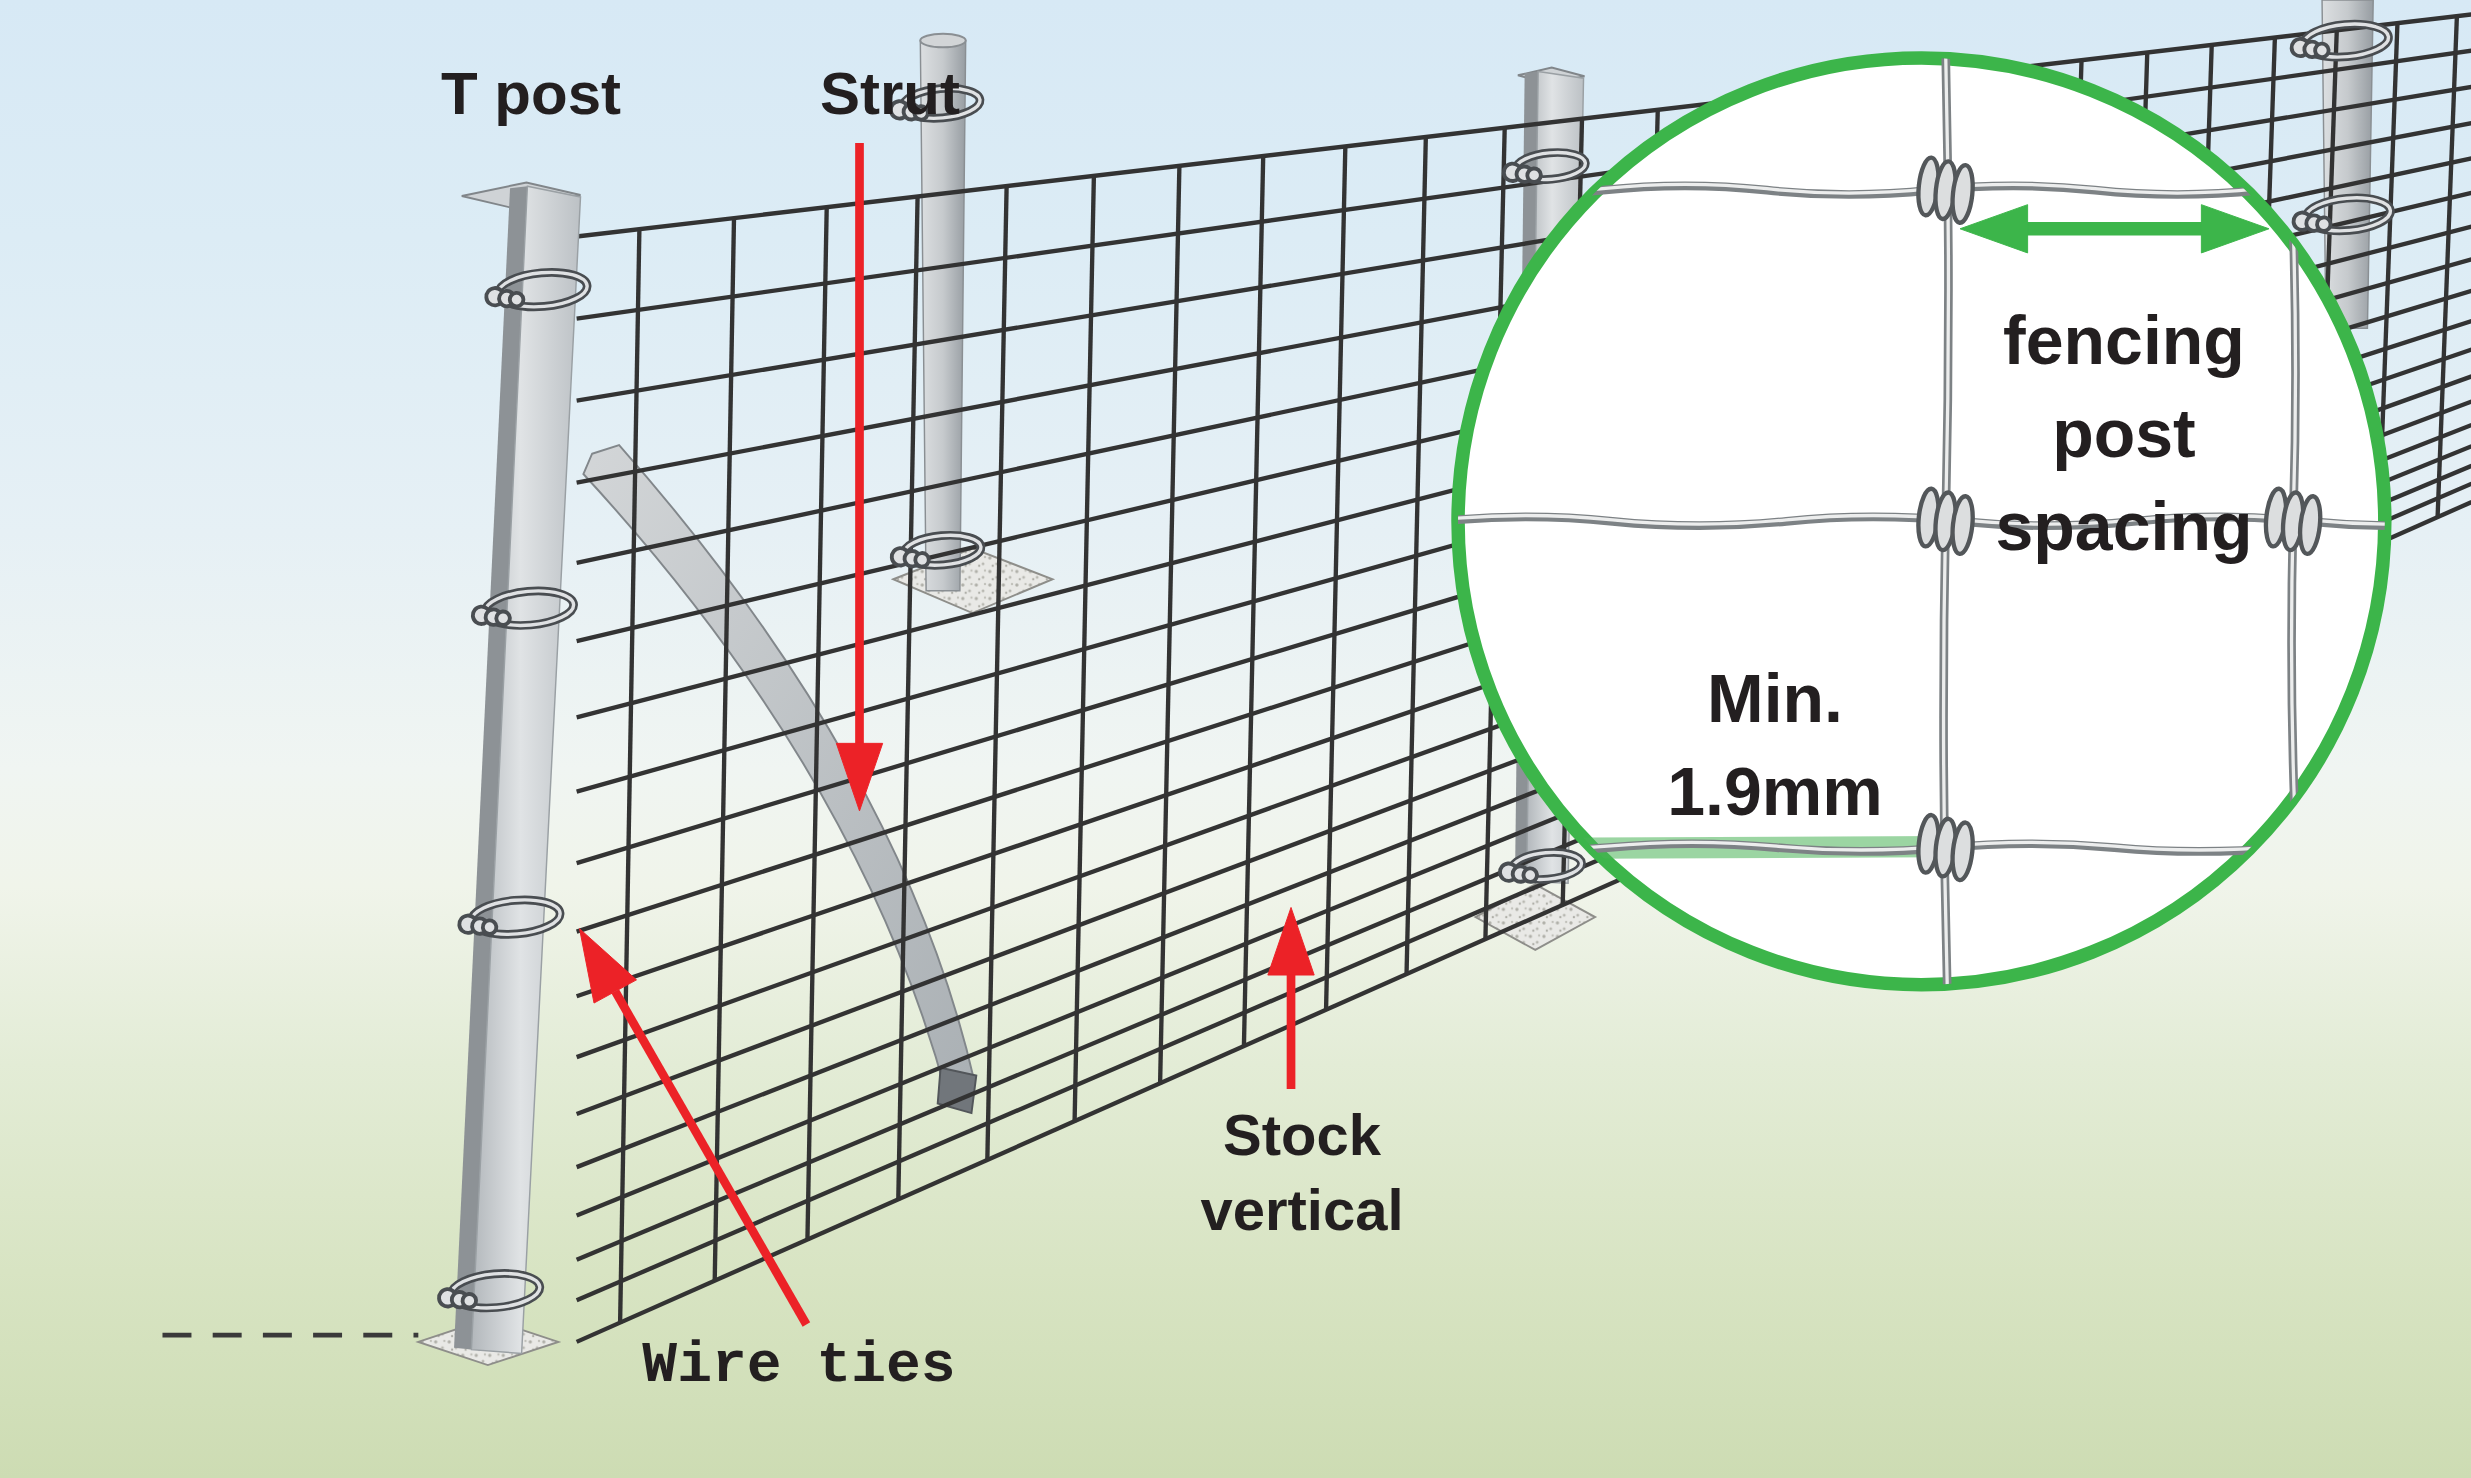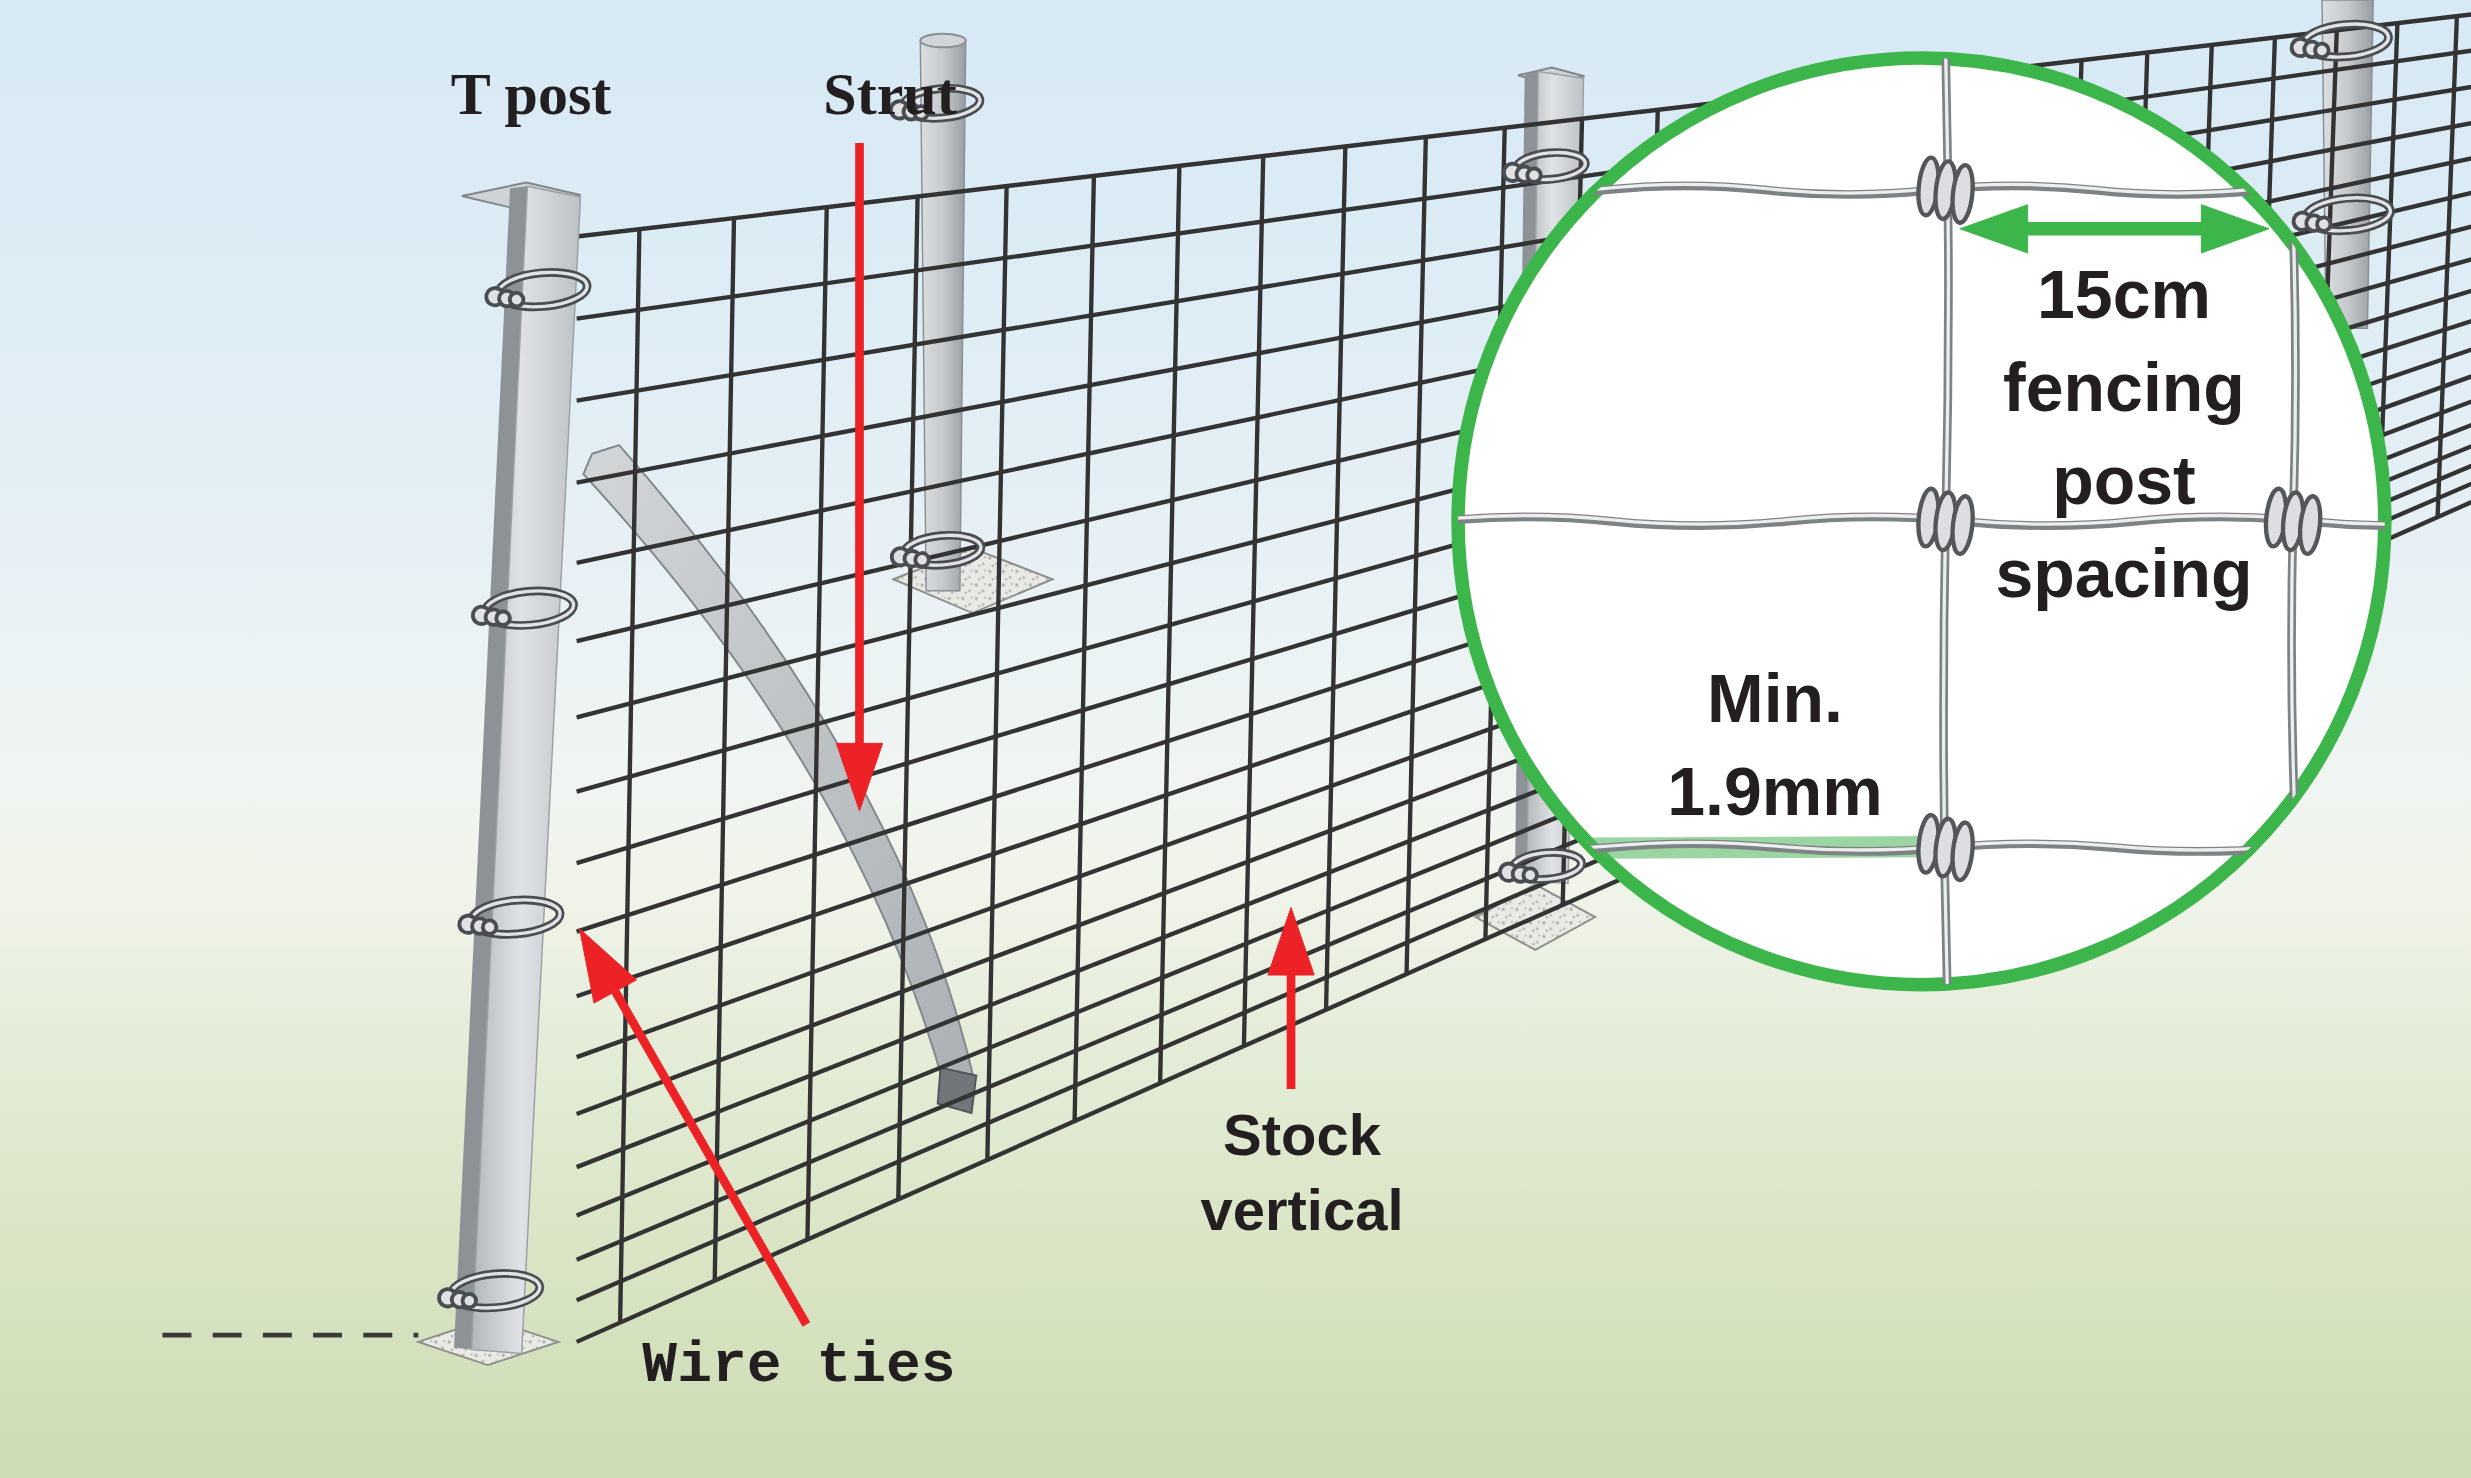--- a/index.html
+++ b/index.html
@@ -8,21 +8,21 @@
     font-family:"Liberation Sans", sans-serif;
     background:linear-gradient(180deg,
       #d7e9f5 0%, #dcecf5 16%, #e6f0f5 36%, #f0f5f2 52%,
       #f0f4ea 60%, #e3ecd6 72%, #d8e4c3 86%, #cddcb3 100%);
   }
   svg{position:absolute;left:0;top:0;}
   .label{
     position:absolute;transform:translate(-50%,-50%);
     color:#231f20;font-weight:bold;text-align:center;white-space:nowrap;line-height:1.3;
   }
-  .lab-main{font-size:60px;font-family:Liberation Serif, serif;}
+  .lab-main{font-size:60px;}
   .lab-big{font-size:58px;line-height:1.3;}
   .lab-inset{font-size:68px;line-height:1.37;}
   .label span{display:block;}
 </style>
 </head>
 <body>
 
 <div class="canvas">
 
   <svg id="scene" width="2472" height="1478" viewBox="0 0 2560 1531">
@@ -269,21 +269,20 @@
   <div class="label lab-main" style="left:890px;top:94px;text-align:center;">Strut</div>
 
   <div class="label lab-big" style="left:1302px;top:1172px;">
     <span>Stock</span>
     <span>vertical</span>
   </div>
 
   <div class="label lab-big" style="left:799px;top:1366px;font-family:Liberation Mono, monospace;">Wire ties</div>
 
   <div class="label lab-inset" style="left:2124px;top:434px;">
-    <span>15cm</span>
     <span>fencing</span>
     <span>post</span>
     <span>spacing</span>
   </div>
 
   <div class="label lab-inset" style="left:1775px;top:745px;">
     <span>Min.</span>
     <span>1.9mm</span>
   </div>
 

